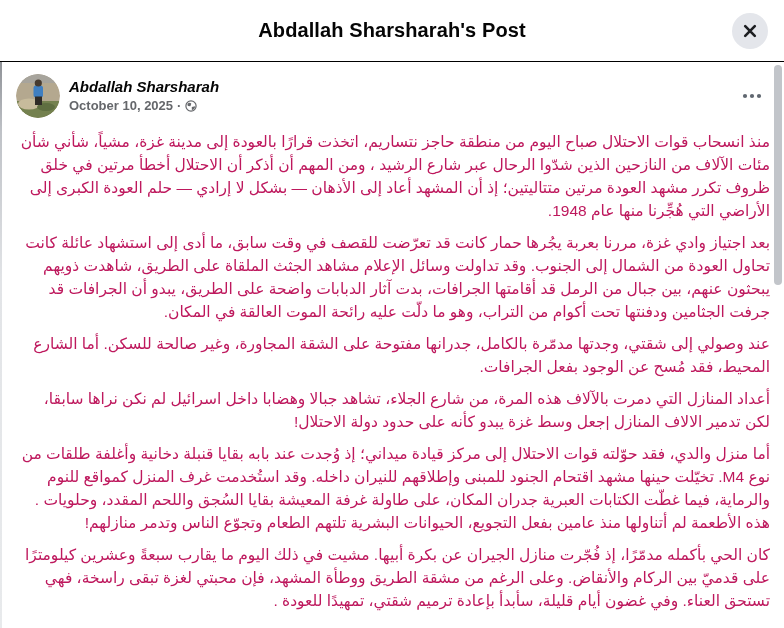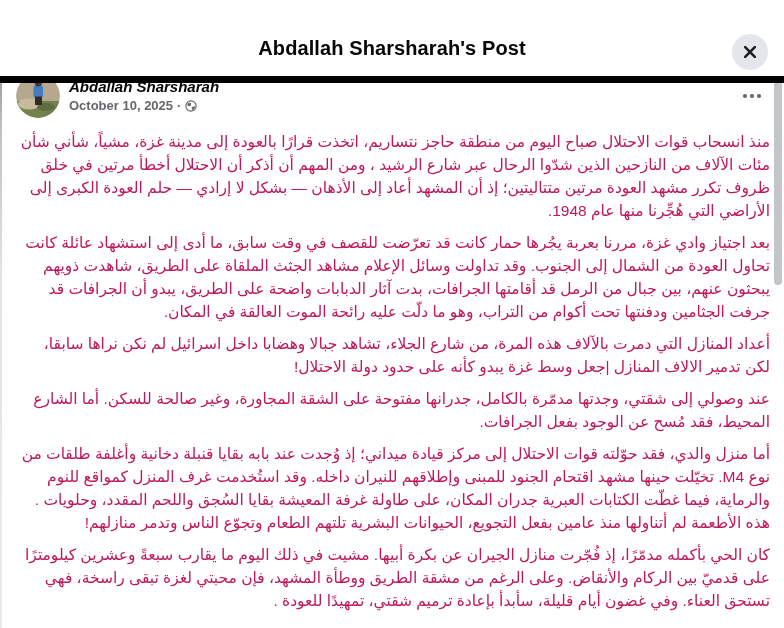--- a/index.html
+++ b/index.html
@@ -2,22 +2,22 @@
 <html><head>
 <meta charset="utf-8">
 <style>
   * { margin: 0; padding: 0; box-sizing: border-box; }
   html, body { width: 784px; height: 628px; overflow: hidden; background: #fff; }
   body { font-family: "Liberation Sans", "DejaVu Sans", sans-serif; color: #050505; position: relative; }
 
   
   .dlg-header {
     position: absolute; top: 0; left: 0; width: 784px; height: 62px;
-    background: #fff; border-bottom: 7px solid #000000;
-    display: flex; align-items: center; justify-content: center; z-index: 5; margin-top: 21px;
+    background: #fff; border-bottom: 1px solid #000000;
+    display: flex; align-items: center; justify-content: center; z-index: 5;
   }
   .dlg-title { font-size: 20px; font-weight: bold; color: #050505; letter-spacing: .1px; }
   .close-btn {
     position: absolute; top: 13px; right: 16px; width: 36px; height: 36px;
     border-radius: 50%; background: #e4e6eb; border: none; cursor: pointer;
     display: flex; align-items: center; justify-content: center;
   }
 
   
   .content {
@@ -118,22 +118,22 @@
           <circle cx="10" cy="3" r="2.1" fill="#606770"></circle>
           <circle cx="17" cy="3" r="2.1" fill="#606770"></circle>
         </svg>
       </span>
     </button>
   </div>
 
   <div class="post-body">
     <p>منذ انسحاب قوات الاحتلال صباح اليوم من منطقة حاجز نتساريم، اتخذت قرارًا بالعودة إلى مدينة غزة، مشياً، شأني شأن مئات الآلاف من النازحين الذين شدّوا الرحال عبر شارع الرشيد ، ومن المهم أن أذكر أن الاحتلال أخطأ مرتين في خلق ظروف تكرر مشهد العودة مرتين متتاليتين؛ إذ أن المشهد أعاد إلى الأذهان — بشكل لا إرادي — حلم العودة الكبرى إلى الأراضي التي هُجِّرنا منها عام 1948.</p>
     <p>بعد اجتياز وادي غزة، مررنا بعربة يجُرها حمار كانت قد تعرّضت للقصف في وقت سابق، ما أدى إلى استشهاد عائلة كانت تحاول العودة من الشمال إلى الجنوب. وقد تداولت وسائل الإعلام مشاهد الجثث الملقاة على الطريق، شاهدت ذويهم يبحثون عنهم، بين جبال من الرمل قد أقامتها الجرافات، بدت آثار الدبابات واضحة على الطريق، يبدو أن الجرافات قد جرفت الجثامين ودفنتها تحت أكوام من التراب، وهو ما دلّت عليه رائحة الموت العالقة في المكان.</p>
+    <p>عند وصولي إلى شقتي، وجدتها مدمّرة بالكامل، جدرانها مفتوحة على الشقة المجاورة، وغير صالحة للسكن. أما الشارع المحيط، فقد مُسح عن الوجود بفعل الجرافات.</p>
     <p>أعداد المنازل التي دمرت بالآلاف هذه المرة، من شارع الجلاء، تشاهد جبالا وهضابا داخل اسرائيل لم نكن نراها سابقا، لكن تدمير الالاف المنازل |جعل وسط غزة يبدو كأنه على حدود دولة الاحتلال!</p>
-    <p>عند وصولي إلى شقتي، وجدتها مدمّرة بالكامل، جدرانها مفتوحة على الشقة المجاورة، وغير صالحة للسكن. أما الشارع المحيط، فقد مُسح عن الوجود بفعل الجرافات.</p>
     <p>أما منزل والدي، فقد حوّلته قوات الاحتلال إلى مركز قيادة ميداني؛ إذ وُجدت عند بابه بقايا قنبلة دخانية وأغلفة طلقات من نوع M4. تخيّلت حينها مشهد اقتحام الجنود للمبنى وإطلاقهم للنيران داخله. وقد استُخدمت غرف المنزل كمواقع للنوم والرماية، فيما غطّت الكتابات العبرية جدران المكان، على طاولة غرفة المعيشة بقايا السُجق واللحم المقدد، وحلويات . هذه الأطعمة لم أتناولها منذ عامين بفعل التجويع، الحيوانات البشرية تلتهم الطعام وتجوّع الناس وتدمر منازلهم!</p>
     <p>كان الحي بأكمله مدمّرًا، إذ فُجّرت منازل الجيران عن بكرة أبيها. مشيت في ذلك اليوم ما يقارب سبعةً وعشرين كيلومترًا على قدميّ بين الركام والأنقاض. وعلى الرغم من مشقة الطريق ووطأة المشهد، فإن محبتي لغزة تبقى راسخة، فهي تستحق العناء. وفي غضون أيام قليلة، سأبدأ بإعادة ترميم شقتي، تمهيدًا للعودة .</p>
   </div>
 </div>
 
 <div class="scrollbar-track">
   <div class="scrollbar-thumb"></div>
 </div>
 
 </body></html>

